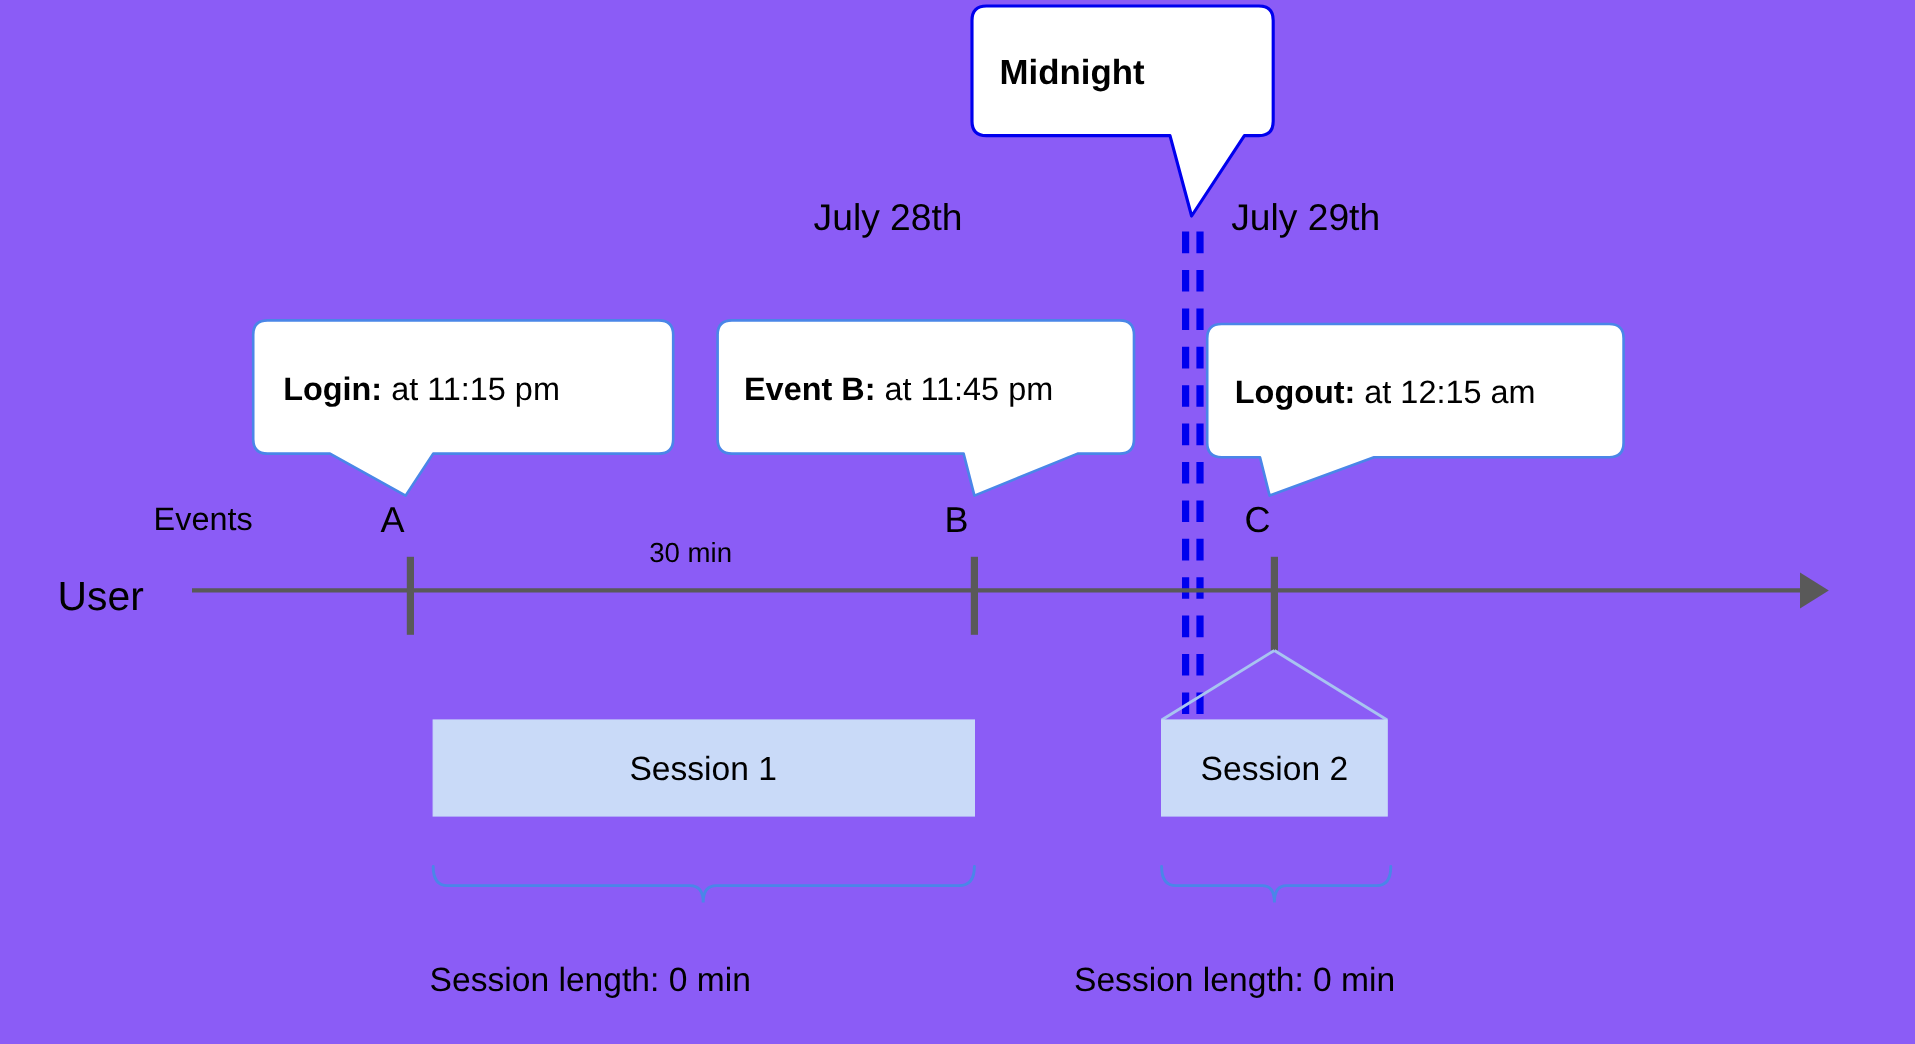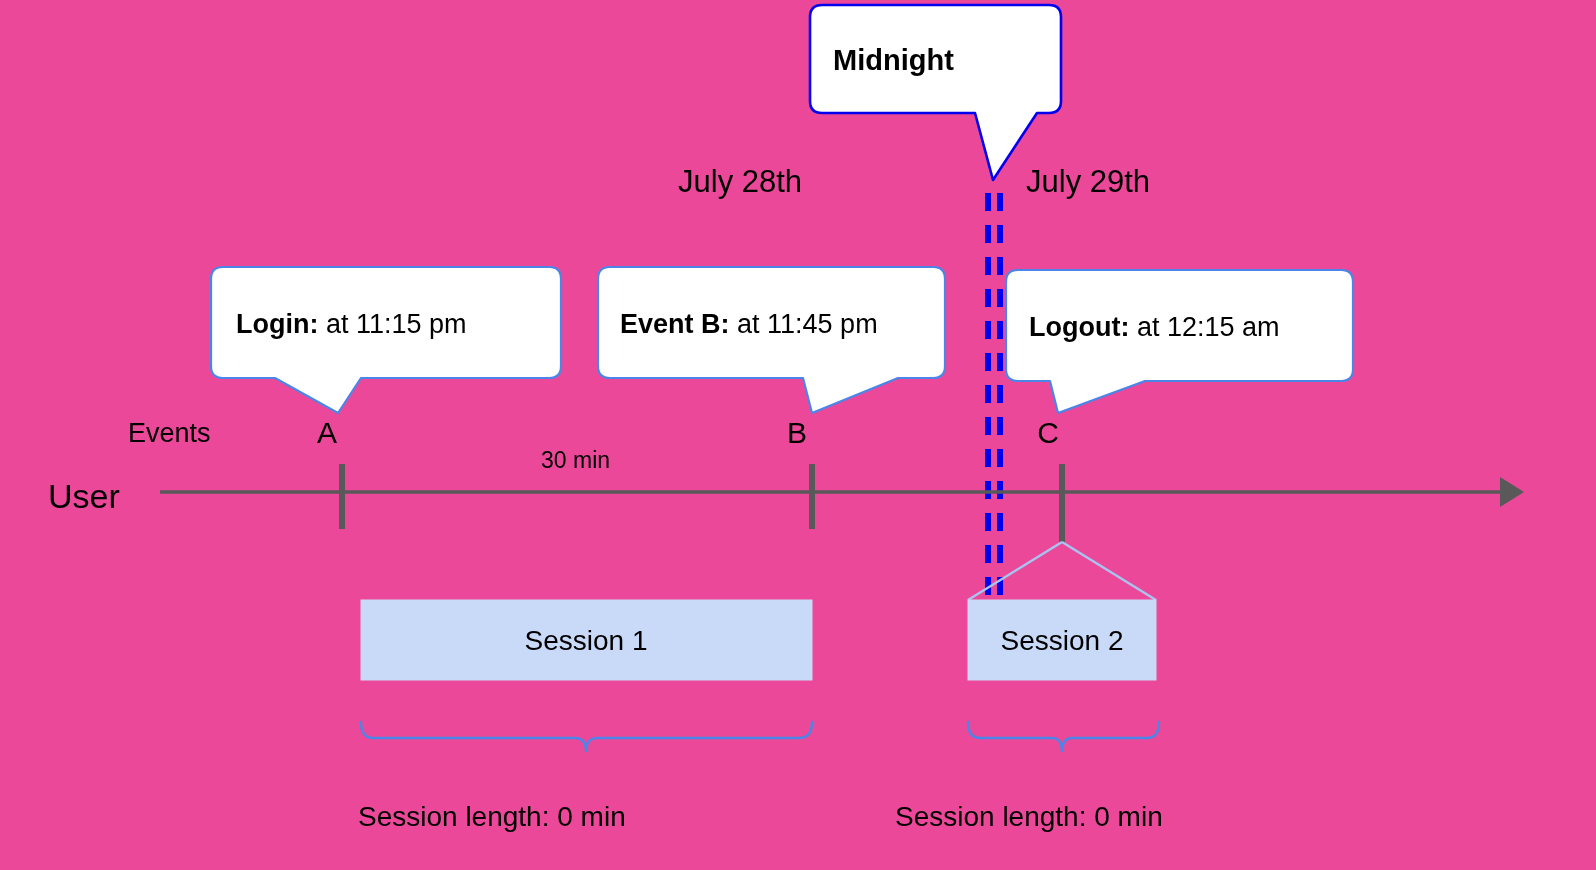--- a/index.html
+++ b/index.html
@@ -10,21 +10,21 @@
   body {
     font-family: "Liberation Sans", sans-serif;
     width: 1596px;
     height: 870px;
     overflow: hidden;
   }
   #stage {
     position: relative;
     width: 1596px;
     height: 870px;
-    background: #ec4899;
+    background: #8b5cf6;
   }
   #diagram {
     position: absolute;
     left: 0;
     top: 0;
     width: 1596px;
     height: 870px;
   }
   .txt {
     fill: #000000;

